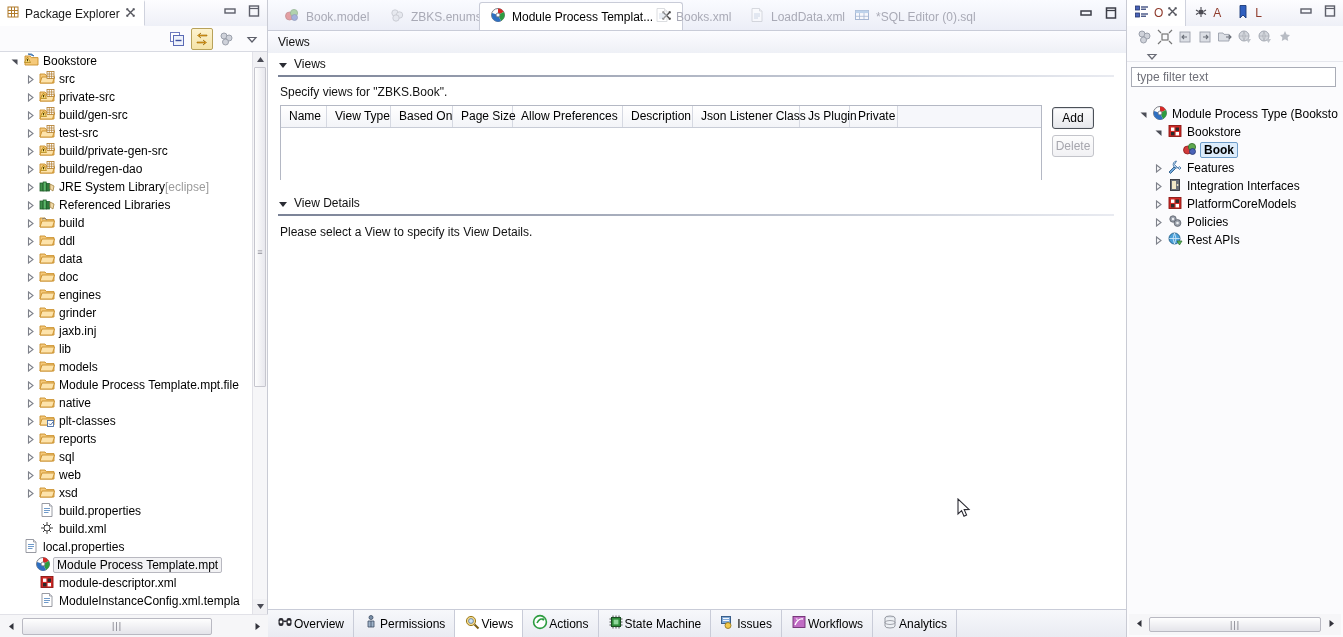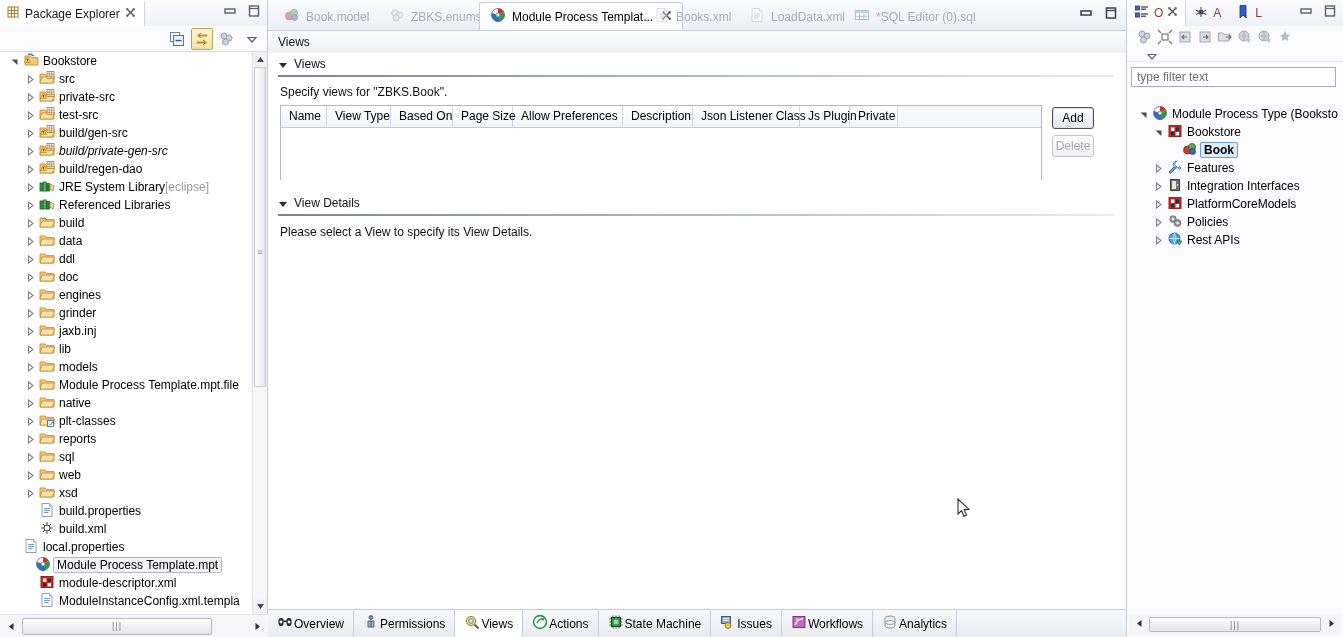--- a/index.html
+++ b/index.html
@@ -331,78 +331,78 @@
               </svg>
             </span>
             <span class="ico" style="margin-left: 2px;"><svg width="16" height="16" viewBox="0 0 16 16">
                 <path d="M1 4 H6 L7.4 5.6 H15 V13 H1 Z" fill="#f5c97a" stroke="#c98f2a" stroke-width=".9"></path>
                 <path d="M1 13 L3 7 H15.5 L13.5 13 Z" fill="#fde3ab" stroke="#c98f2a" stroke-width=".9"></path>
                 <rect x="8" y="1.5" width="7" height="7" fill="#fff" stroke="#b07a2a" stroke-width=".8"></rect>
                 <line x1="8" y1="4" x2="15" y2="4" stroke="#b07a2a" stroke-width=".7"></line>
                 <line x1="8" y1="6.3" x2="15" y2="6.3" stroke="#b07a2a" stroke-width=".7"></line>
                 <line x1="10.3" y1="1.5" x2="10.3" y2="8.5" stroke="#b07a2a" stroke-width=".7"></line>
                 <line x1="12.6" y1="1.5" x2="12.6" y2="8.5" stroke="#b07a2a" stroke-width=".7"></line>
+                <path d="M2.5 4 L5.5 9.5 H-0.5 Z" transform="translate(2,1)" fill="#f7d97a" stroke="#b58a1d" stroke-width=".8"></path>
+                <line x1="4.5" y1="7" x2="4.5" y2="9.3" stroke="#4a3c06" stroke-width="1"></line>
+              </svg></span>
+            <span class="tlabel">build/gen-src</span>
+          </div>
+          <div class="tnode" style="padding-left: 24px;">
+            <span class="arrow">
+              <svg width="9" height="9" viewBox="0 0 9 9">
+                <path d="M2.5 1 L7 4.5 L2.5 8 Z" fill="none" stroke="#7e818a" stroke-width="1.1"></path>
+              </svg>
+            </span>
+            <span class="ico" style="margin-left: 2px;"><svg width="16" height="16" viewBox="0 0 16 16">
+                <path d="M1 4 H6 L7.4 5.6 H15 V13 H1 Z" fill="#f5c97a" stroke="#c98f2a" stroke-width=".9"></path>
+                <path d="M1 13 L3 7 H15.5 L13.5 13 Z" fill="#fde3ab" stroke="#c98f2a" stroke-width=".9"></path>
+                <rect x="8" y="1.5" width="7" height="7" fill="#fff" stroke="#b07a2a" stroke-width=".8"></rect>
+                <line x1="8" y1="4" x2="15" y2="4" stroke="#b07a2a" stroke-width=".7"></line>
+                <line x1="8" y1="6.3" x2="15" y2="6.3" stroke="#b07a2a" stroke-width=".7"></line>
+                <line x1="10.3" y1="1.5" x2="10.3" y2="8.5" stroke="#b07a2a" stroke-width=".7"></line>
+                <line x1="12.6" y1="1.5" x2="12.6" y2="8.5" stroke="#b07a2a" stroke-width=".7"></line>
               </svg></span>
             <span class="tlabel">test-src</span>
           </div>
           <div class="tnode" style="padding-left: 24px;">
             <span class="arrow">
               <svg width="9" height="9" viewBox="0 0 9 9">
                 <path d="M2.5 1 L7 4.5 L2.5 8 Z" fill="none" stroke="#7e818a" stroke-width="1.1"></path>
               </svg>
             </span>
             <span class="ico" style="margin-left: 2px;"><svg width="16" height="16" viewBox="0 0 16 16">
                 <path d="M1 4 H6 L7.4 5.6 H15 V13 H1 Z" fill="#f5c97a" stroke="#c98f2a" stroke-width=".9"></path>
                 <path d="M1 13 L3 7 H15.5 L13.5 13 Z" fill="#fde3ab" stroke="#c98f2a" stroke-width=".9"></path>
                 <rect x="8" y="1.5" width="7" height="7" fill="#fff" stroke="#b07a2a" stroke-width=".8"></rect>
                 <line x1="8" y1="4" x2="15" y2="4" stroke="#b07a2a" stroke-width=".7"></line>
                 <line x1="8" y1="6.3" x2="15" y2="6.3" stroke="#b07a2a" stroke-width=".7"></line>
                 <line x1="10.3" y1="1.5" x2="10.3" y2="8.5" stroke="#b07a2a" stroke-width=".7"></line>
                 <line x1="12.6" y1="1.5" x2="12.6" y2="8.5" stroke="#b07a2a" stroke-width=".7"></line>
                 <path d="M2.5 4 L5.5 9.5 H-0.5 Z" transform="translate(2,1)" fill="#f7d97a" stroke="#b58a1d" stroke-width=".8"></path>
                 <line x1="4.5" y1="7" x2="4.5" y2="9.3" stroke="#4a3c06" stroke-width="1"></line>
               </svg></span>
-            <span class="tlabel">build/gen-src</span>
-          </div>
-          <div class="tnode" style="padding-left: 24px; font-style: italic;">
+            <span class="tlabel">build/private-gen-src</span>
+          </div>
+          <div class="tnode" style="padding-left: 24px;">
             <span class="arrow">
               <svg width="9" height="9" viewBox="0 0 9 9">
                 <path d="M2.5 1 L7 4.5 L2.5 8 Z" fill="none" stroke="#7e818a" stroke-width="1.1"></path>
               </svg>
             </span>
             <span class="ico" style="margin-left: 2px;"><svg width="16" height="16" viewBox="0 0 16 16">
                 <path d="M1 4 H6 L7.4 5.6 H15 V13 H1 Z" fill="#f5c97a" stroke="#c98f2a" stroke-width=".9"></path>
                 <path d="M1 13 L3 7 H15.5 L13.5 13 Z" fill="#fde3ab" stroke="#c98f2a" stroke-width=".9"></path>
                 <rect x="8" y="1.5" width="7" height="7" fill="#fff" stroke="#b07a2a" stroke-width=".8"></rect>
                 <line x1="8" y1="4" x2="15" y2="4" stroke="#b07a2a" stroke-width=".7"></line>
                 <line x1="8" y1="6.3" x2="15" y2="6.3" stroke="#b07a2a" stroke-width=".7"></line>
                 <line x1="10.3" y1="1.5" x2="10.3" y2="8.5" stroke="#b07a2a" stroke-width=".7"></line>
                 <line x1="12.6" y1="1.5" x2="12.6" y2="8.5" stroke="#b07a2a" stroke-width=".7"></line>
                 <path d="M2.5 4 L5.5 9.5 H-0.5 Z" transform="translate(2,1)" fill="#f7d97a" stroke="#b58a1d" stroke-width=".8"></path>
                 <line x1="4.5" y1="7" x2="4.5" y2="9.3" stroke="#4a3c06" stroke-width="1"></line>
               </svg></span>
-            <span class="tlabel">build/private-gen-src</span>
-          </div>
-          <div class="tnode" style="padding-left: 24px;">
-            <span class="arrow">
-              <svg width="9" height="9" viewBox="0 0 9 9">
-                <path d="M2.5 1 L7 4.5 L2.5 8 Z" fill="none" stroke="#7e818a" stroke-width="1.1"></path>
-              </svg>
-            </span>
-            <span class="ico" style="margin-left: 2px;"><svg width="16" height="16" viewBox="0 0 16 16">
-                <path d="M1 4 H6 L7.4 5.6 H15 V13 H1 Z" fill="#f5c97a" stroke="#c98f2a" stroke-width=".9"></path>
-                <path d="M1 13 L3 7 H15.5 L13.5 13 Z" fill="#fde3ab" stroke="#c98f2a" stroke-width=".9"></path>
-                <rect x="8" y="1.5" width="7" height="7" fill="#fff" stroke="#b07a2a" stroke-width=".8"></rect>
-                <line x1="8" y1="4" x2="15" y2="4" stroke="#b07a2a" stroke-width=".7"></line>
-                <line x1="8" y1="6.3" x2="15" y2="6.3" stroke="#b07a2a" stroke-width=".7"></line>
-                <line x1="10.3" y1="1.5" x2="10.3" y2="8.5" stroke="#b07a2a" stroke-width=".7"></line>
-                <line x1="12.6" y1="1.5" x2="12.6" y2="8.5" stroke="#b07a2a" stroke-width=".7"></line>
-                <path d="M2.5 4 L5.5 9.5 H-0.5 Z" transform="translate(2,1)" fill="#f7d97a" stroke="#b58a1d" stroke-width=".8"></path>
-                <line x1="4.5" y1="7" x2="4.5" y2="9.3" stroke="#4a3c06" stroke-width="1"></line>
-              </svg></span>
             <span class="tlabel">build/regen-dao</span>
           </div>
           <div class="tnode" style="padding-left: 24px;">
             <span class="arrow">
               <svg width="9" height="9" viewBox="0 0 9 9">
                 <path d="M2.5 1 L7 4.5 L2.5 8 Z" fill="none" stroke="#7e818a" stroke-width="1.1"></path>
               </svg>
             </span>
             <span class="ico" style="margin-left: 2px;"><svg width="16" height="16" viewBox="0 0 16 16">
                 <rect x="1" y="5" width="3" height="8" fill="#3f8f4a" stroke="#1f5c28" stroke-width=".8"></rect>
@@ -443,33 +443,33 @@
           <div class="tnode" style="padding-left: 24px;">
             <span class="arrow">
               <svg width="9" height="9" viewBox="0 0 9 9">
                 <path d="M2.5 1 L7 4.5 L2.5 8 Z" fill="none" stroke="#7e818a" stroke-width="1.1"></path>
               </svg>
             </span>
             <span class="ico" style="margin-left: 2px;"><svg width="16" height="16" viewBox="0 0 16 16">
                 <path d="M1 4 H6 L7.4 5.6 H15 V13 H1 Z" fill="#f5c97a" stroke="#c98f2a" stroke-width=".9"></path>
                 <path d="M1 13 L3 7 H15.5 L13.5 13 Z" fill="#fde3ab" stroke="#c98f2a" stroke-width=".9"></path>
               </svg></span>
+            <span class="tlabel">ddl</span>
+          </div>
+          <div class="tnode" style="padding-left: 24px;">
+            <span class="arrow">
+              <svg width="9" height="9" viewBox="0 0 9 9">
+                <path d="M2.5 1 L7 4.5 L2.5 8 Z" fill="none" stroke="#7e818a" stroke-width="1.1"></path>
+              </svg>
+            </span>
+            <span class="ico" style="margin-left: 2px;"><svg width="16" height="16" viewBox="0 0 16 16">
+                <path d="M1 4 H6 L7.4 5.6 H15 V13 H1 Z" fill="#f5c97a" stroke="#c98f2a" stroke-width=".9"></path>
+                <path d="M1 13 L3 7 H15.5 L13.5 13 Z" fill="#fde3ab" stroke="#c98f2a" stroke-width=".9"></path>
+              </svg></span>
             <span class="tlabel">data</span>
-          </div>
-          <div class="tnode" style="padding-left: 24px;">
-            <span class="arrow">
-              <svg width="9" height="9" viewBox="0 0 9 9">
-                <path d="M2.5 1 L7 4.5 L2.5 8 Z" fill="none" stroke="#7e818a" stroke-width="1.1"></path>
-              </svg>
-            </span>
-            <span class="ico" style="margin-left: 2px;"><svg width="16" height="16" viewBox="0 0 16 16">
-                <path d="M1 4 H6 L7.4 5.6 H15 V13 H1 Z" fill="#f5c97a" stroke="#c98f2a" stroke-width=".9"></path>
-                <path d="M1 13 L3 7 H15.5 L13.5 13 Z" fill="#fde3ab" stroke="#c98f2a" stroke-width=".9"></path>
-              </svg></span>
-            <span class="tlabel">ddl</span>
           </div>
           <div class="tnode" style="padding-left: 24px;">
             <span class="arrow">
               <svg width="9" height="9" viewBox="0 0 9 9">
                 <path d="M2.5 1 L7 4.5 L2.5 8 Z" fill="none" stroke="#7e818a" stroke-width="1.1"></path>
               </svg>
             </span>
             <span class="ico" style="margin-left: 2px;"><svg width="16" height="16" viewBox="0 0 16 16">
                 <path d="M1 4 H6 L7.4 5.6 H15 V13 H1 Z" fill="#f5c97a" stroke="#c98f2a" stroke-width=".9"></path>
                 <path d="M1 13 L3 7 H15.5 L13.5 13 Z" fill="#fde3ab" stroke="#c98f2a" stroke-width=".9"></path>

